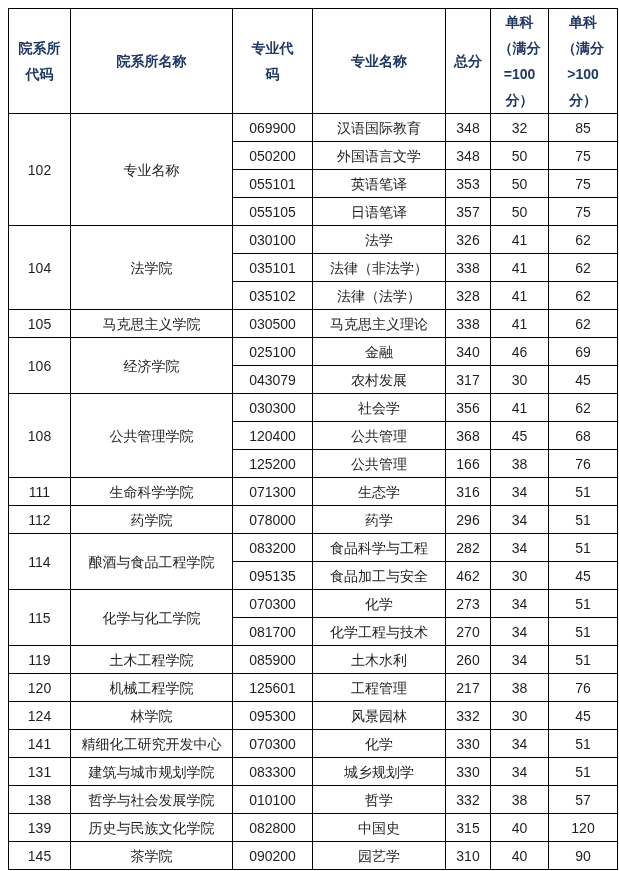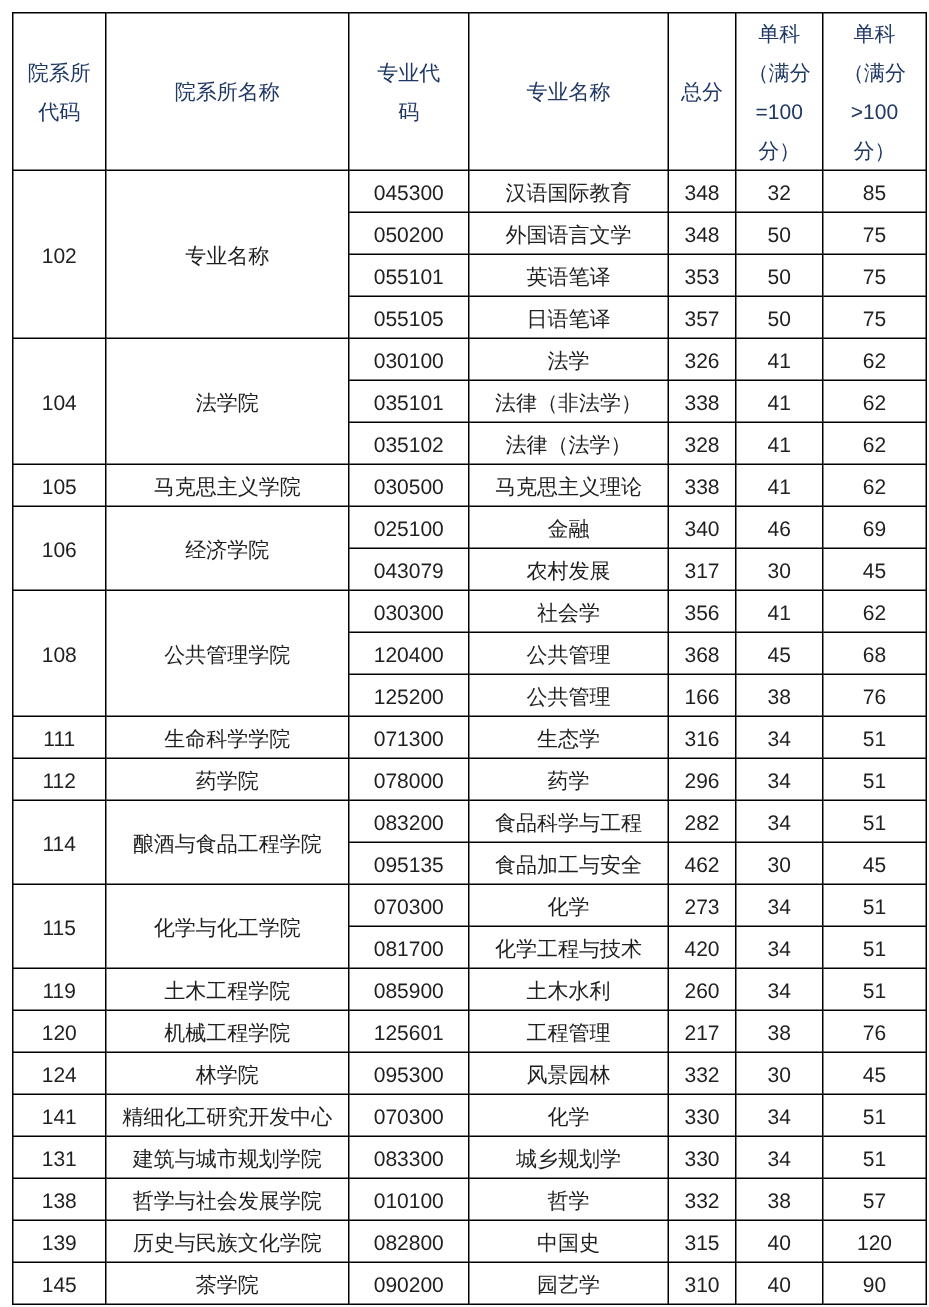--- a/index.html
+++ b/index.html
@@ -25,21 +25,21 @@
   table.score-table td {
     border: 1px solid #000000;
     text-align: center;
     vertical-align: middle;
     padding: 0 2px;
     box-sizing: border-box;
     overflow: hidden;
   }
   table.score-table th {
     color: #1f3864;
-    font-weight: normal;
+    font-weight: bold;
     font-size: 14px;
     line-height: 26px;
     white-space: pre-line;
     height: 103px;
   }
   table.score-table td {
     color: #1f1f1f;
     font-weight: normal;
     font-size: 14px;
     line-height: 18px;
@@ -83,21 +83,21 @@
         <th>单科
 （满分
 &gt;100
 分）</th>
       </tr>
     </thead>
     <tbody>
         <tr>
           <td rowspan="4">102</td>
           <td rowspan="4">专业名称</td>
-          <td>045300</td>
+          <td>069900</td>
           <td>汉语国际教育</td>
           <td>348</td>
           <td>32</td>
           <td>85</td>
         </tr>
         <tr>
           <td>050200</td>
           <td>外国语言文学</td>
           <td>348</td>
           <td>50</td>
@@ -227,21 +227,21 @@
           <td rowspan="2">化学与化工学院</td>
           <td>070300</td>
           <td>化学</td>
           <td>273</td>
           <td>34</td>
           <td>51</td>
         </tr>
         <tr>
           <td>081700</td>
           <td>化学工程与技术</td>
-          <td>420</td>
+          <td>270</td>
           <td>34</td>
           <td>51</td>
         </tr>
         <tr>
           <td>119</td>
           <td>土木工程学院</td>
           <td>085900</td>
           <td>土木水利</td>
           <td>260</td>
           <td>34</td>

